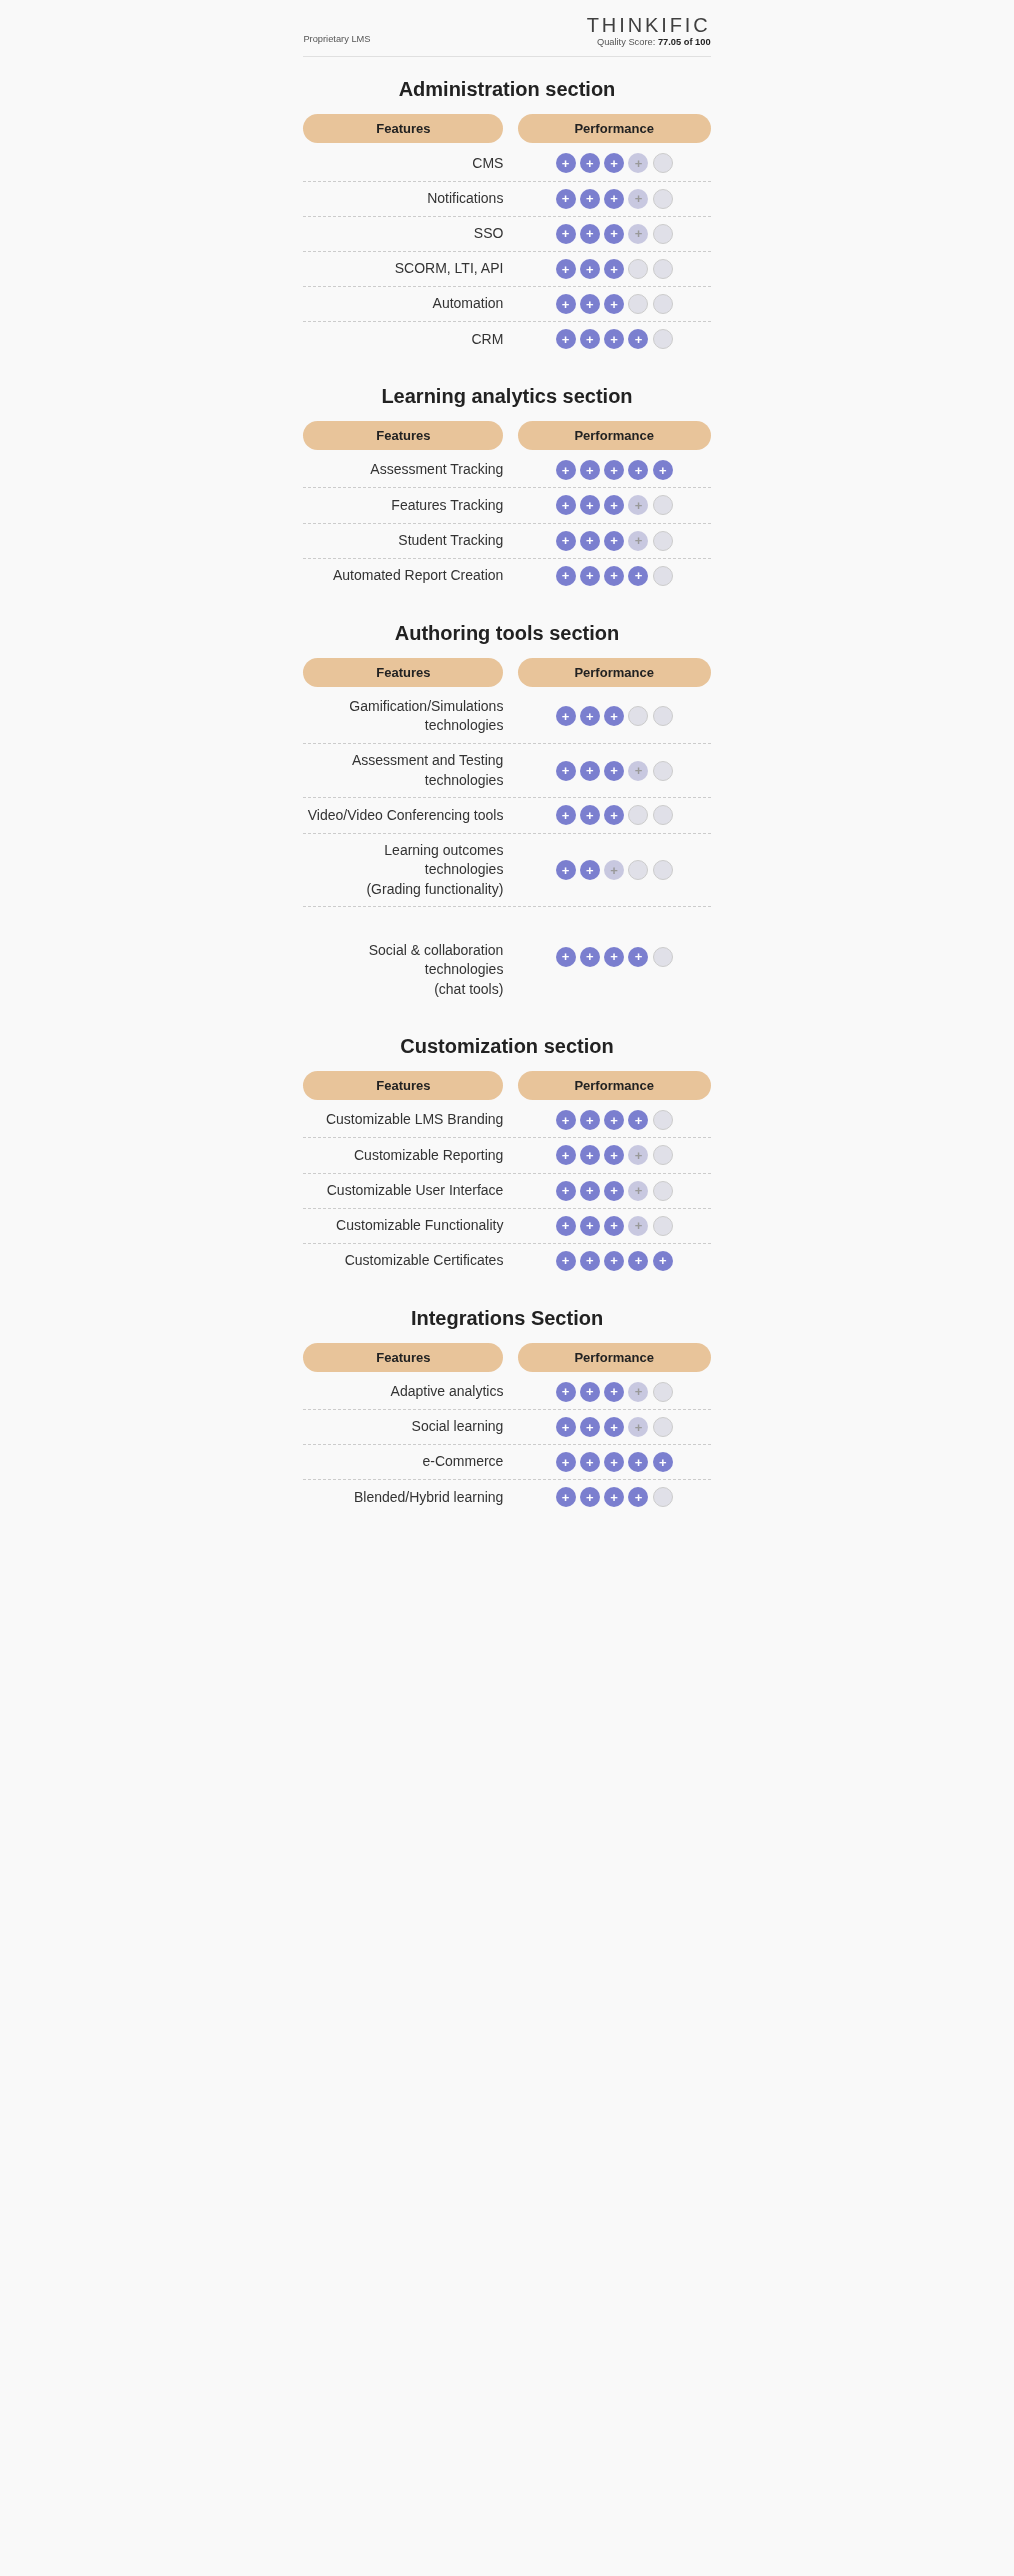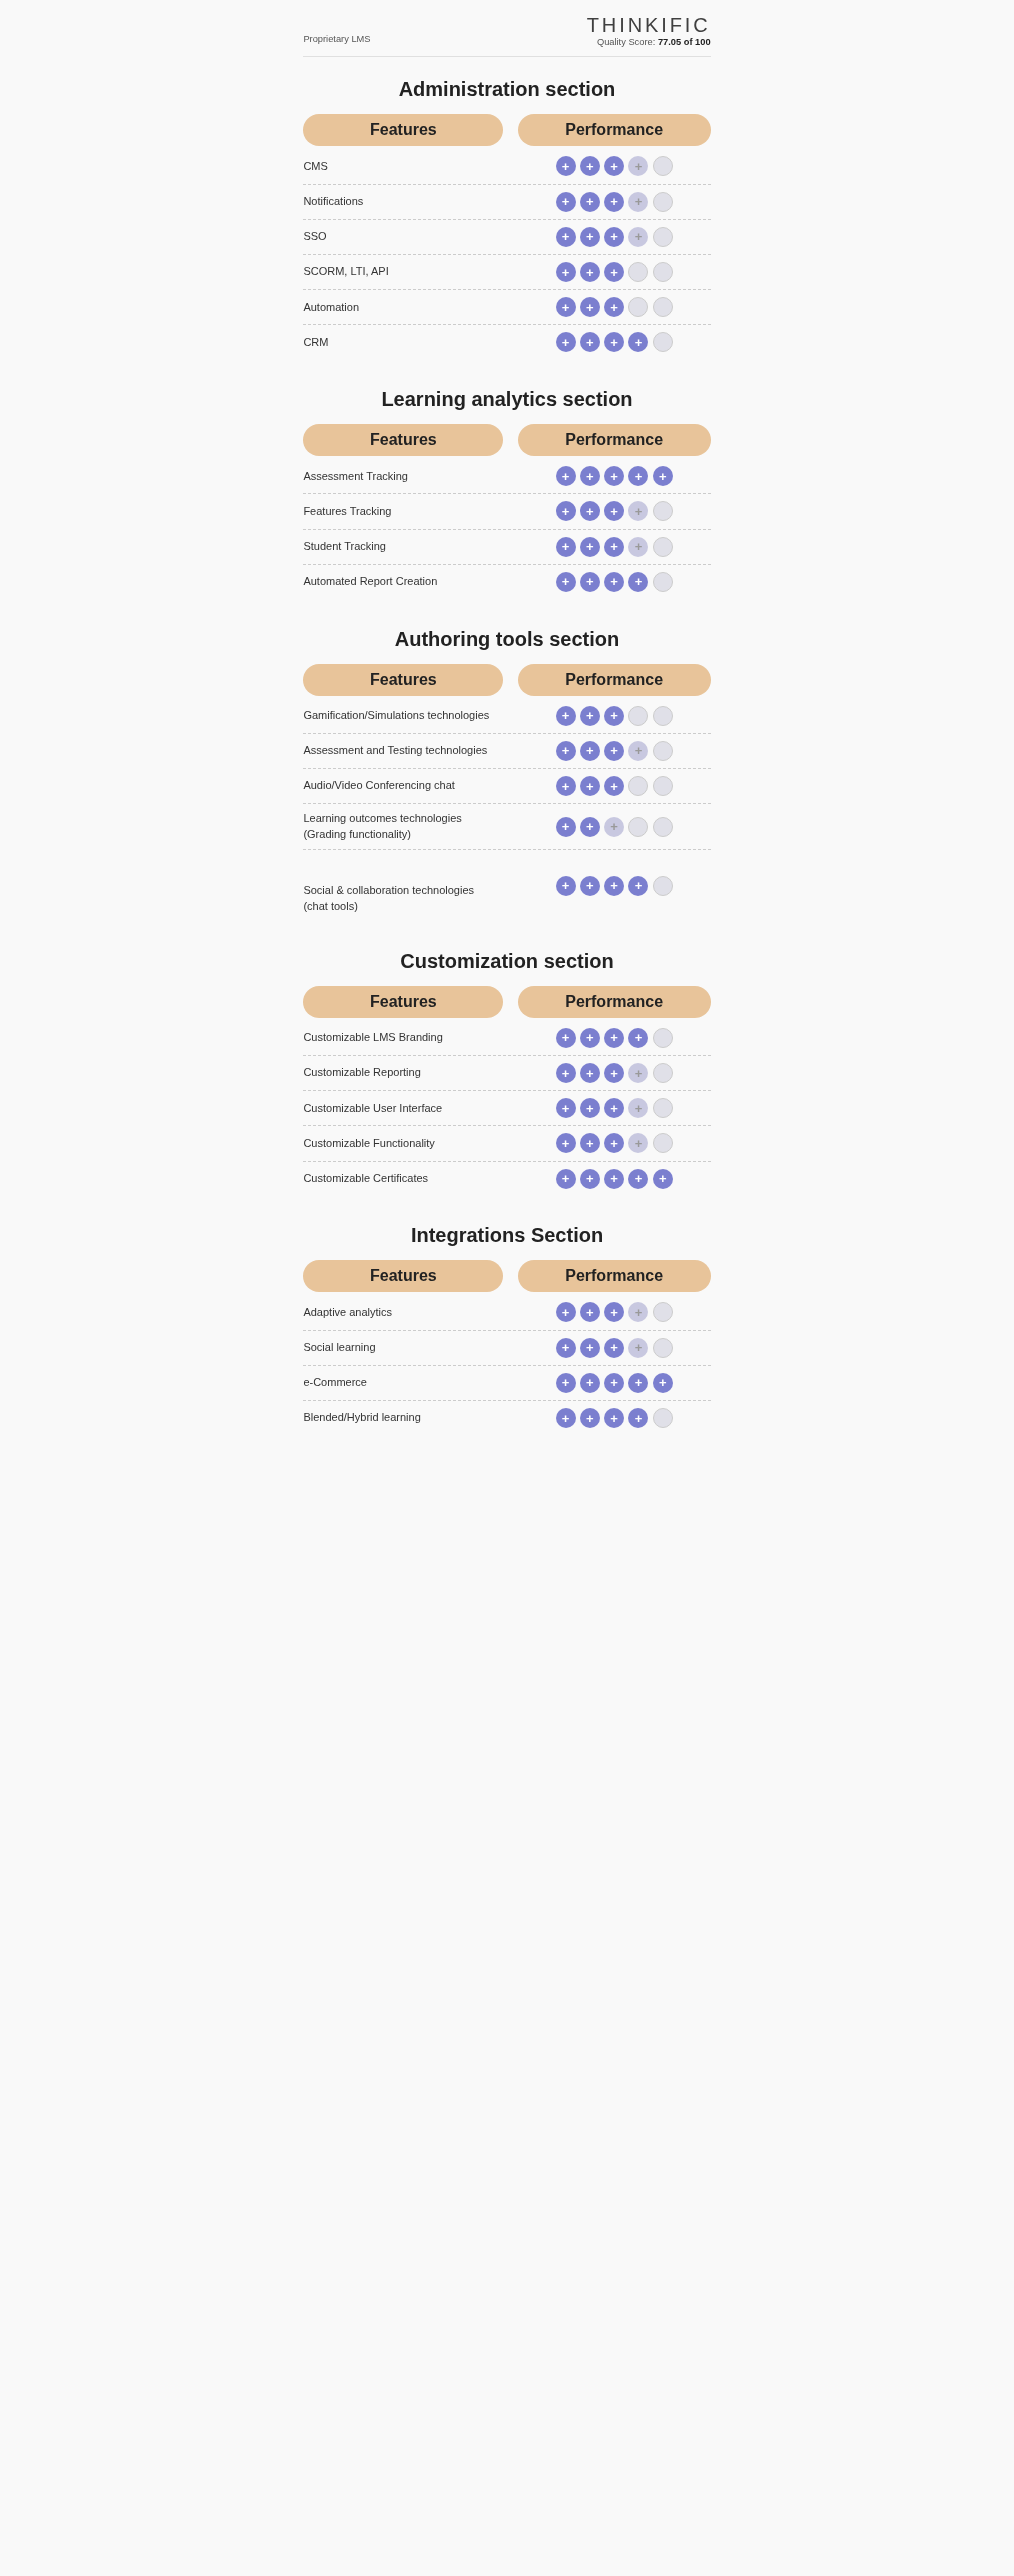--- a/index.html
+++ b/index.html
@@ -65,40 +65,40 @@
     }
     .col-performance {
       flex: 1;
     }
 
     .header-cell {
       background: #e8c49a;
       border-radius: 21.4px;
       padding: 7.1px 14.3px;
       font-weight: 700;
-      font-size: 16px;
+      font-size: 13px;
       text-align: center;
       color: #222;
     }
 
     .data-row {
       display: flex;
       gap: 14.3px;
       align-items: center;
       border-bottom: 0.7px dashed #ccc;
       padding: 7.1px 0;
     }
     .data-row:last-child {
       border-bottom: none;
     }
 
     .feature-name {
       flex: 0 0 200px;
-      font-size: 11px;
-      text-align: left;
+      font-size: 14px;
+      text-align: right;
       color: #333;
       line-height: 1.4;
     }
 
     .performance-dots {
       flex: 1;
       display: flex;
       align-items: center;
       justify-content: center;
       gap: 4.3px;
@@ -284,21 +284,21 @@
         <div class="feature-name" style="white-space: pre-line;">Assessment and Testing technologies</div>
         <div class="performance-dots">
           <div class="dot dot-filled"></div>
           <div class="dot dot-filled"></div>
           <div class="dot dot-filled"></div>
           <div class="dot dot-empty" style="background: rgb(200, 200, 224); color: rgb(153, 153, 153);">+</div>
           <div class="dot-empty-circle"></div>
         </div>
       </div>
       <div class="data-row">
-        <div class="feature-name" style="white-space: pre-line;">Audio/Video Conferencing chat</div>
+        <div class="feature-name" style="white-space: pre-line;">Video/Video Conferencing tools</div>
         <div class="performance-dots">
           <div class="dot dot-filled"></div>
           <div class="dot dot-filled"></div>
           <div class="dot dot-filled"></div>
           <div class="dot-empty-circle"></div>
           <div class="dot-empty-circle"></div>
         </div>
       </div>
       <div class="data-row">
         <div class="feature-name" style="white-space: pre-line;">Learning outcomes technologies

